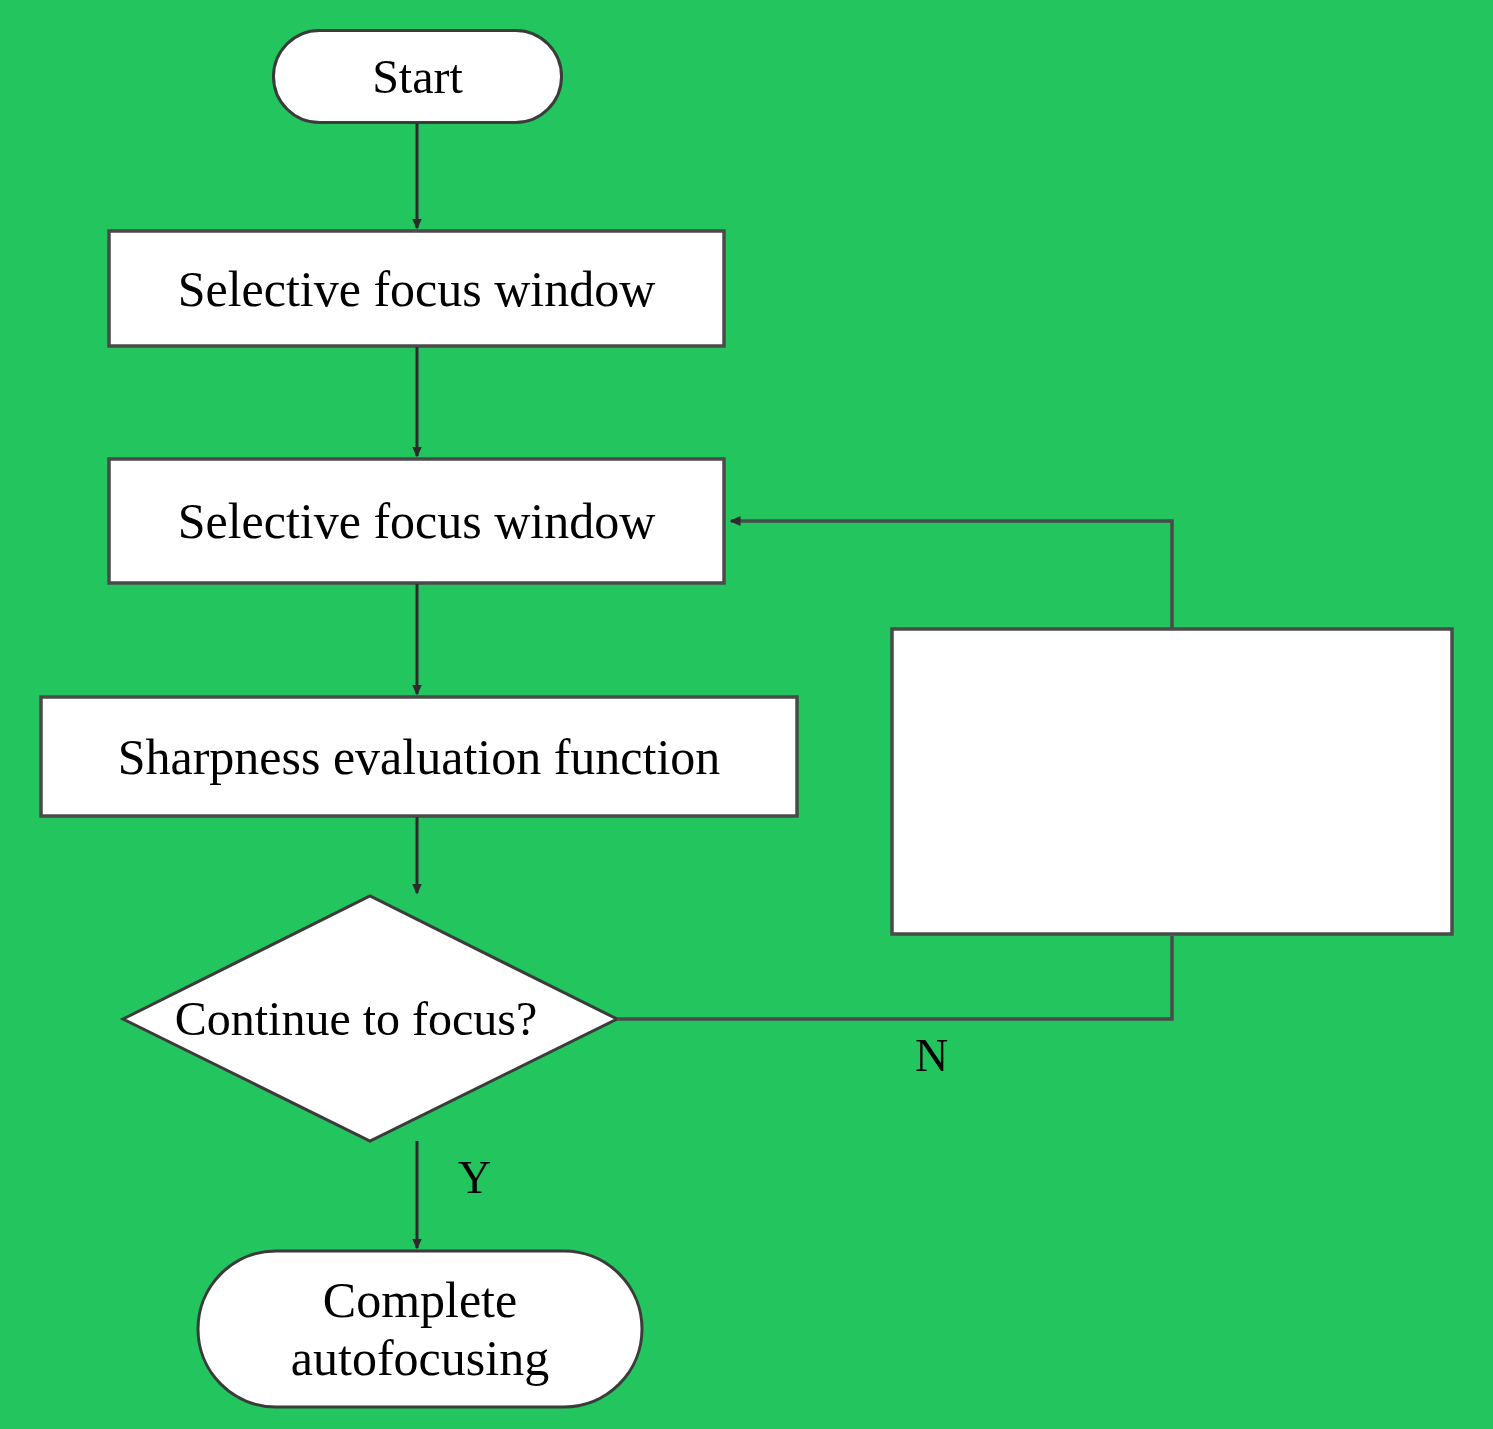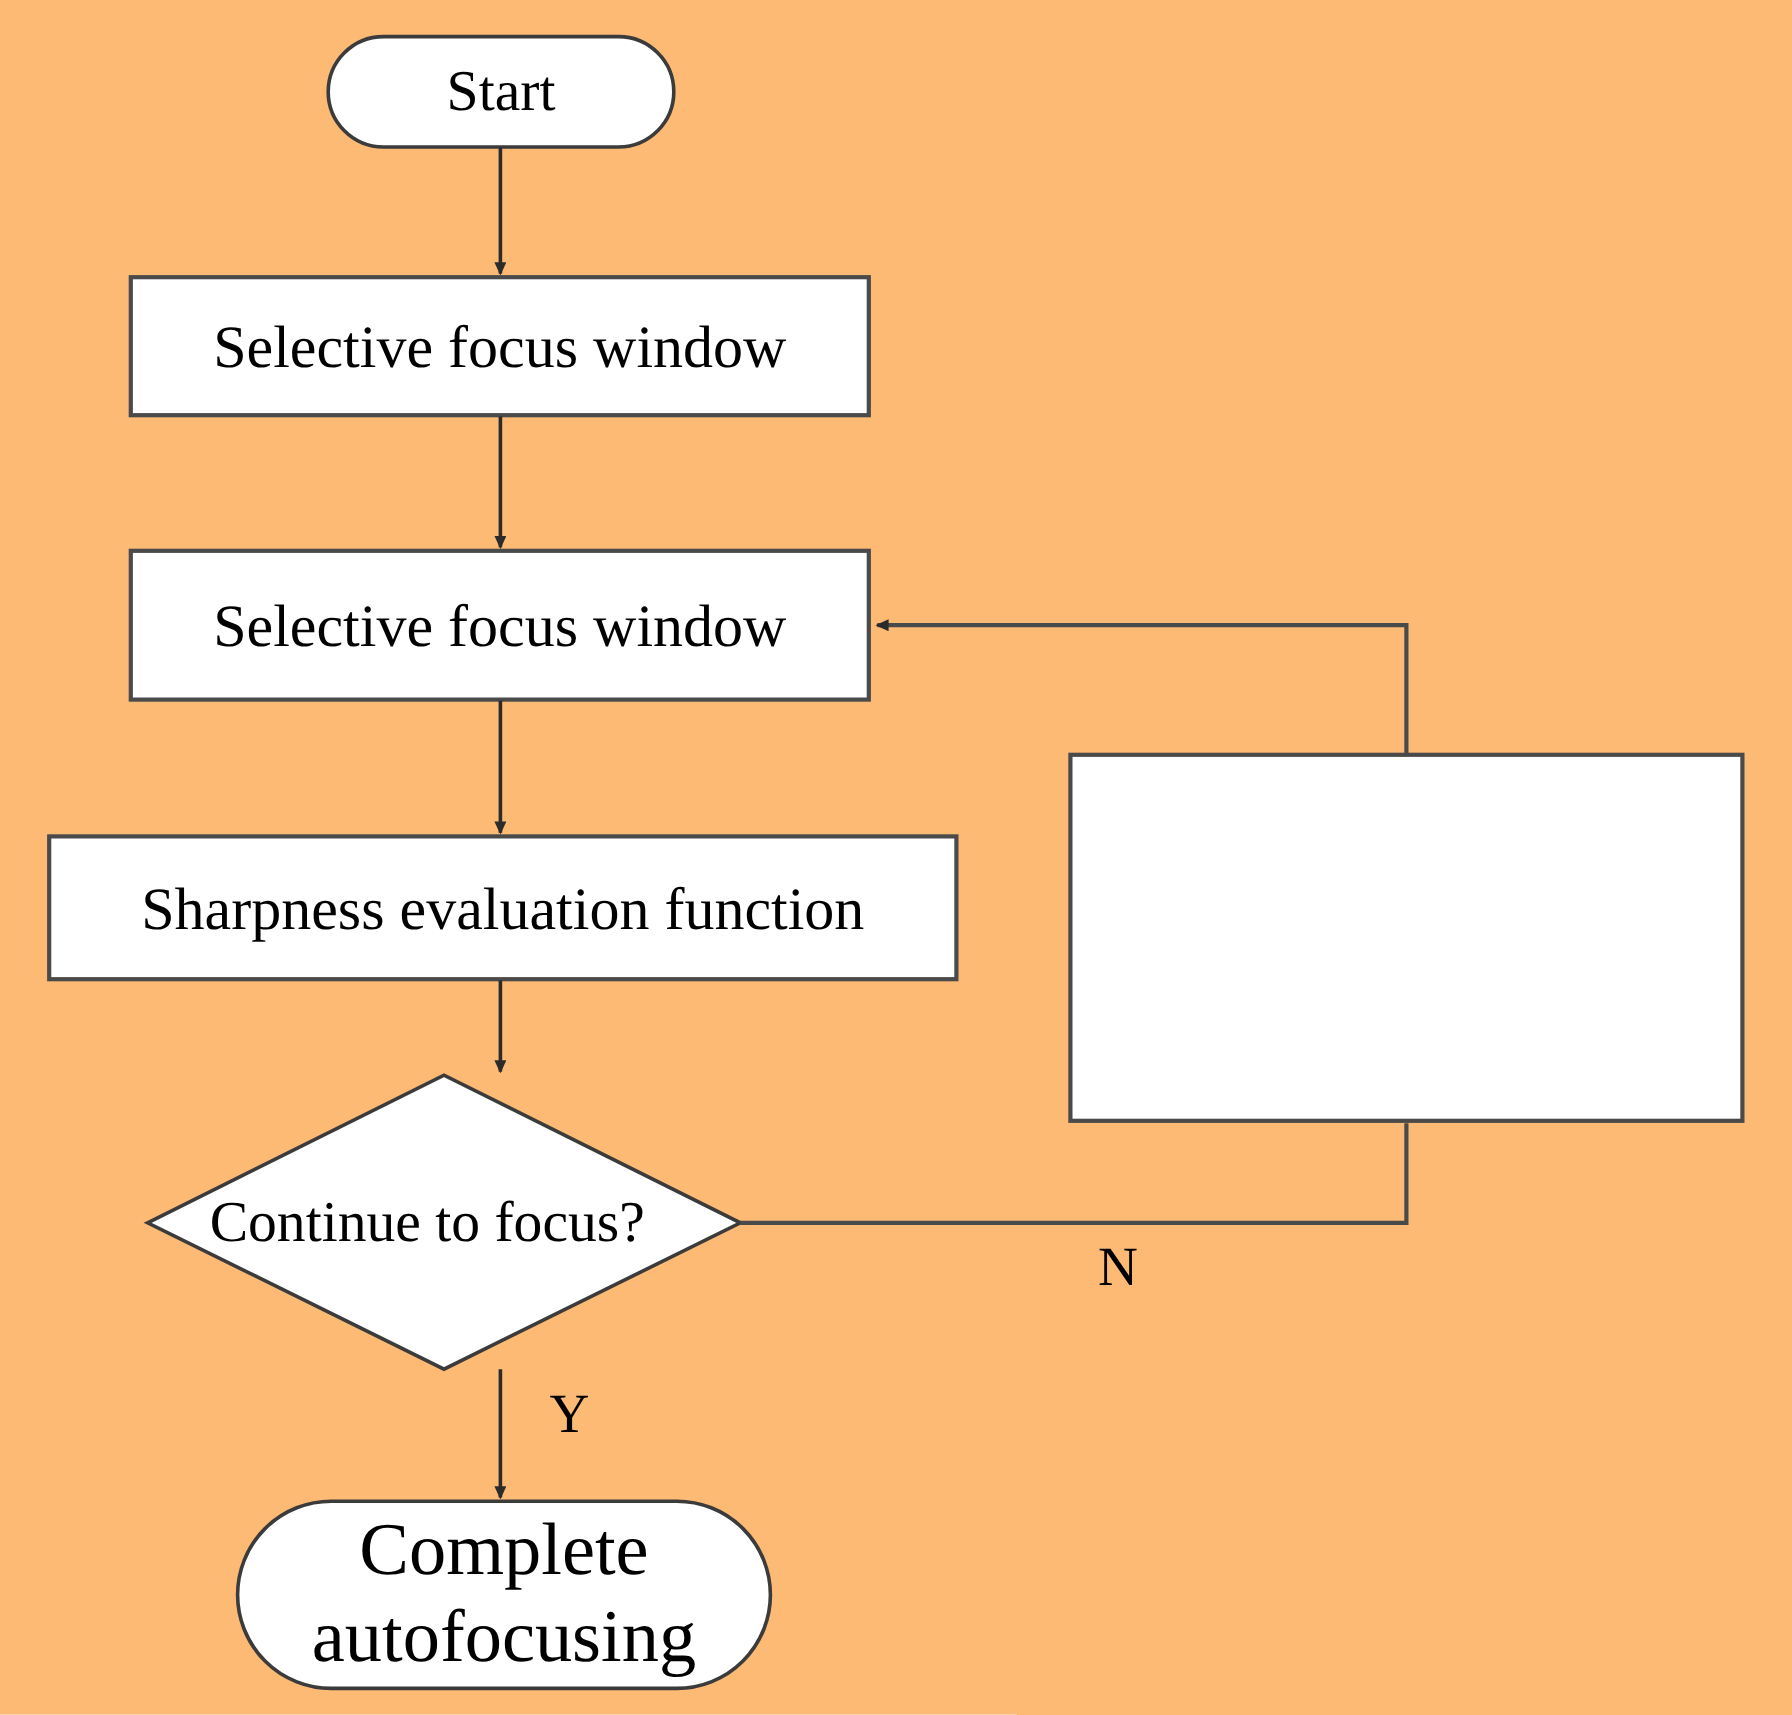--- a/index.html
+++ b/index.html
@@ -8,21 +8,21 @@
     padding: 0;
     background: #ffffff;
   }
   body {
     font-family: "Liberation Serif", "DejaVu Serif", serif;
   }
   #canvas {
     position: relative;
     width: 1493px;
     height: 1429px;
-    background: #fdba74;
+    background: #22c55e;
     overflow: hidden;
   }
   #flow-svg {
     position: absolute;
     left: 0;
     top: 0;
     width: 1493px;
     height: 1429px;
   }
   .node-label {
@@ -43,21 +43,21 @@
     font-family: "Liberation Serif", "DejaVu Serif", serif;
     font-size: 46px;
     line-height: 1;
   }
   .lbl-start      { left: 273px; top: 30px;   width: 289px; height: 93px;  font-size: 48px; }
   .lbl-box1       { left: 108px; top: 230px;  width: 617px; height: 117px; font-size: 50px; }
   .lbl-box2       { left: 108px; top: 458px;  width: 617px; height: 126px; font-size: 50px; }
   .lbl-box3       { left: 40px;  top: 696px;  width: 758px; height: 121px; font-size: 50px; }
   .lbl-decision   { left: 141px; top: 960px;  width: 430px; height: 118px; font-size: 48px; }
   .lbl-drive      { left: 891px; top: 628px;  width: 562px; height: 307px; font-size: 48px; }
-  .lbl-complete   { left: 197px; top: 1250px; width: 446px; height: 158px; font-size: 62px; }
+  .lbl-complete   { left: 197px; top: 1250px; width: 446px; height: 158px; font-size: 50px; }
 </style>
 </head>
 <body>
 
 <div id="canvas">
 
   <svg id="flow-svg" viewBox="0 0 1493 1429" xmlns="http://www.w3.org/2000/svg">
     <defs>
       <marker id="arrowhead" markerWidth="11" markerHeight="11" refX="9.5" refY="5" orient="auto" markerUnits="userSpaceOnUse">
         <path d="M 0 0 L 11 5 L 0 10 z" fill="#2b2b2b"></path>

